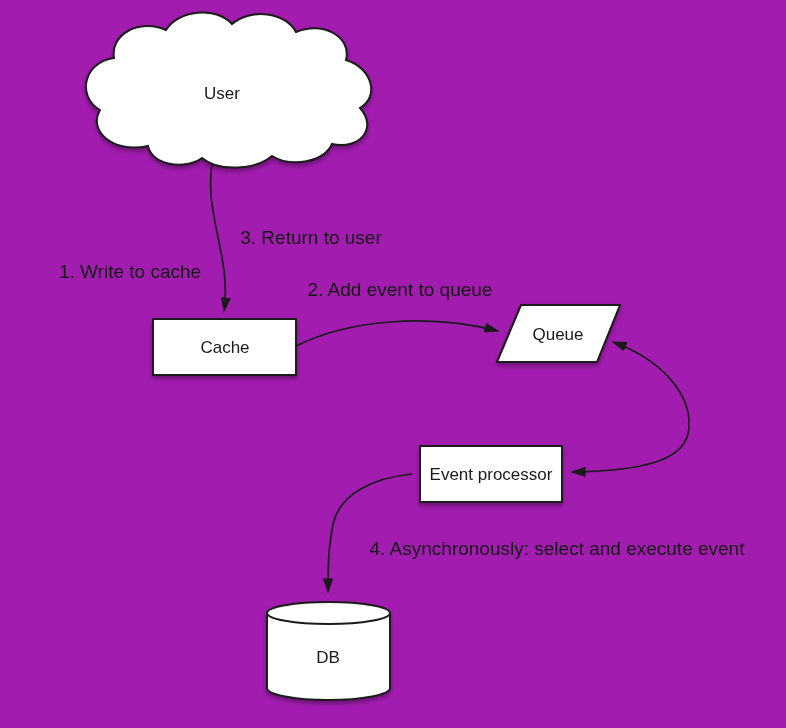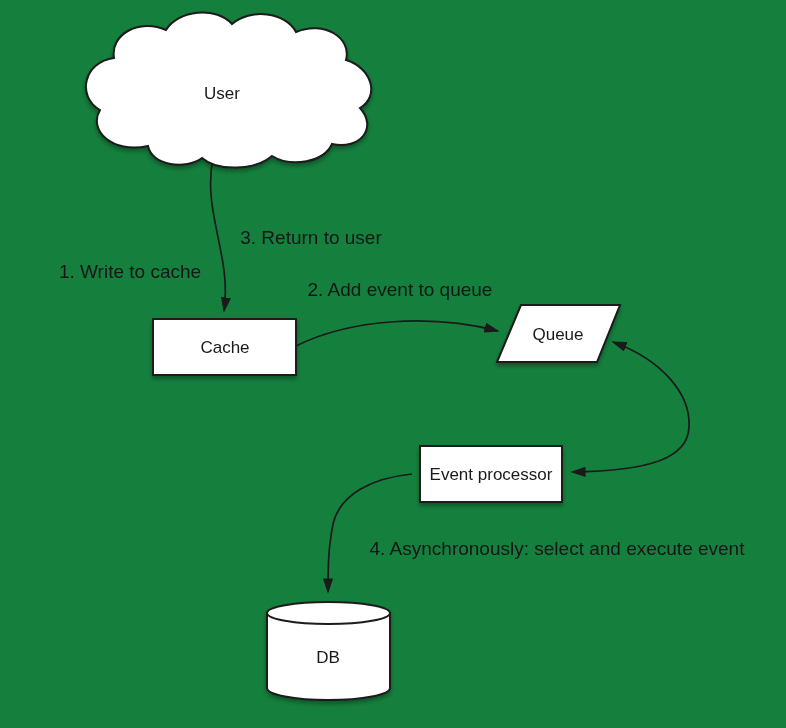--- a/index.html
+++ b/index.html
@@ -8,21 +8,21 @@
     background: #ffffff;
     width: 786px;
     height: 728px;
     overflow: hidden;
     font-family: "Liberation Sans", sans-serif;
   }
   .canvas-wrap {
     position: relative;
     width: 786px;
     height: 728px;
-    background: #15803d;
+    background: #a21caf;
   }
   svg { display: block; }
   .node-shape {
     fill: #ffffff;
     stroke: #1a1a1a;
     stroke-width: 2;
   }
   .edge {
     fill: none;
     stroke: #1a1a1a;

